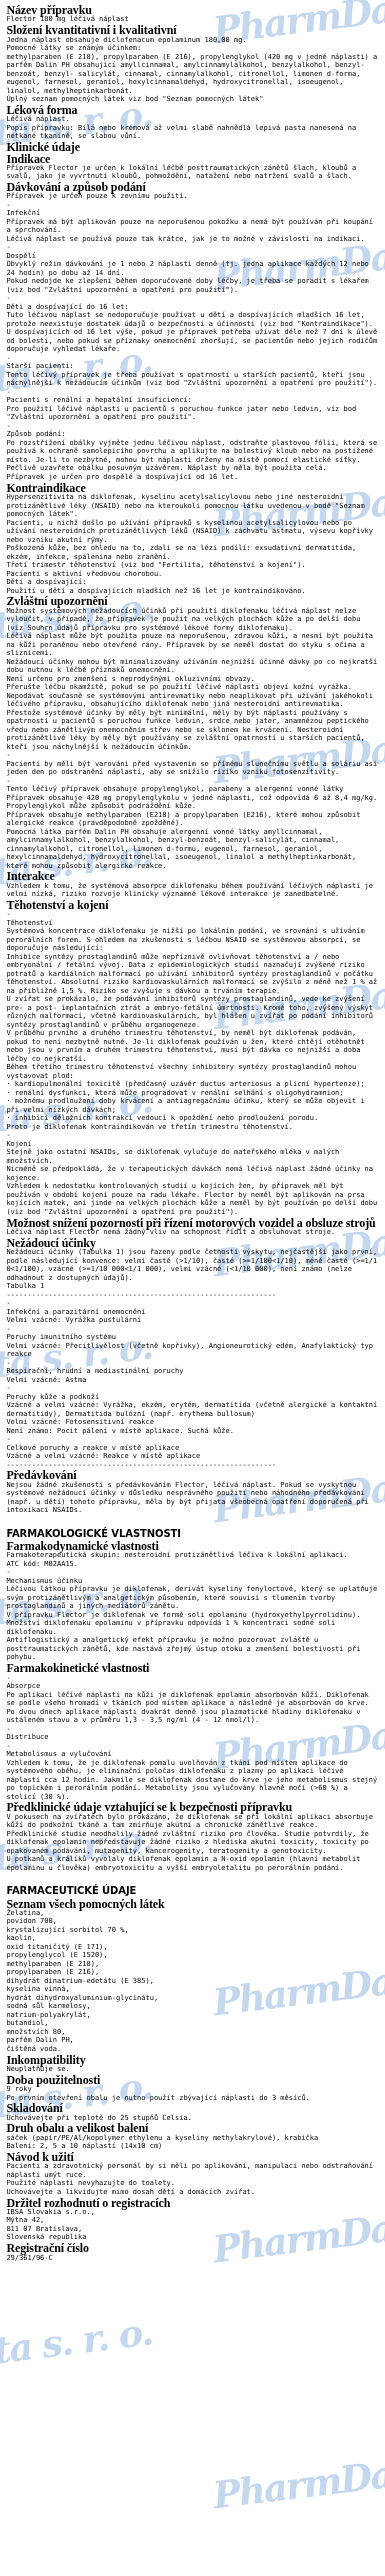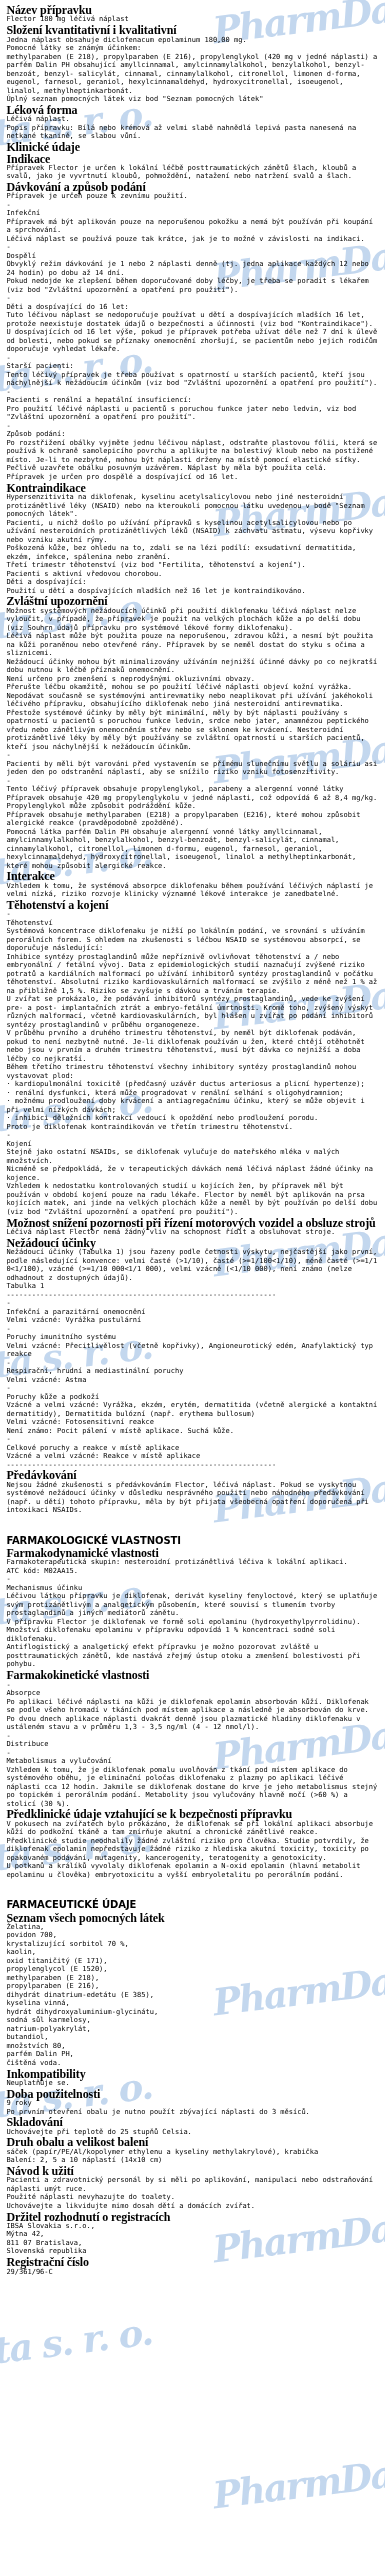--- a/index.html
+++ b/index.html
@@ -7,21 +7,21 @@
   .page{position:relative;width:385px;min-height:2576px;box-sizing:border-box;padding:3.9px 3.9px 11.6px 6.4px;overflow:hidden;background:#fff;}
   .wm-layer{position:absolute;left:0;top:0;right:0;bottom:0;z-index:0;pointer-events:none;}
   .wm{position:absolute;font-family:"DejaVu Serif",serif;font-style:italic;font-weight:bold;
       font-size:37px;letter-spacing:-1.9px;color:#c3d7ee;white-space:nowrap;
       transform:rotate(-7deg);user-select:none;}
   .doc{position:relative;z-index:1;}
   .doc p.line{margin:0;white-space:pre-wrap;word-break:normal;}
   .doc h2.sec{font-family:Liberation Serif, serif;font-size:12px;line-height:10.3px;
       font-weight:bold;margin:1.3px 0 0 0;letter-spacing:-0.1px;}
   .doc h1.major{font-family:"DejaVu Sans","Liberation Sans",sans-serif;font-size:10px;line-height:12.2px;
-      font-weight:bold;margin:20px 0 0 0;letter-spacing:-0.1px;}
+      font-weight:bold;margin:13px 0 0 0;letter-spacing:-0.1px;}
 </style>
 </head>
 <body>
 
 <div class="page">
   <div class="wm-layer">
       <span class="wm" style="color: rgb(195, 215, 238); left: 212px; top: 6.4px;">PharmData s. r. o.</span>
       <span class="wm" style="color: rgb(195, 215, 238); left: -186px; top: 130px;">PharmData s. r. o.</span>
       <span class="wm" style="color: rgb(195, 215, 238); left: 212px; top: 253px;">PharmData s. r. o.</span>
       <span class="wm" style="color: rgb(195, 215, 238); left: -186px; top: 376px;">PharmData s. r. o.</span>
@@ -88,21 +88,21 @@
       <p class="line">Poškozená kůže, bez ohledu na to, zdali se na lézi podílí: exsudativní dermatitida, ekzém, infekce, spálenina nebo zranění.</p>
       <p class="line">Třetí trimestr těhotenství (viz bod "Fertilita, těhotenství a kojení").</p>
       <p class="line">Pacienti s aktivní vředovou chorobou.</p>
       <p class="line">Děti a dospívající:</p>
       <p class="line">Použití u dětí a dospívajících mladších než 16 let je kontraindikováno.</p>
       <h2 class="sec">Zvláštní upozornění</h2>
       <p class="line">Možnost systémových nežádoucích účinků při použití diklofenaku léčivá náplast nelze vyloučit, v případě, že přípravek je použit na velkých plochách kůže a po delší dobu (viz Souhrn údajů přípravku pro systémové lékové formy diklofenaku).</p>
       <p class="line">Léčivá náplast může být použita pouze na neporušenou, zdravou kůži, a nesmí být použita na kůži poraněnou nebo otevřené rány. Přípravek by se neměl dostat do styku s očima a sliznicemi.</p>
       <p class="line">Nežádoucí účinky mohou být minimalizovány užíváním nejnižší účinné dávky po co nejkratší dobu nutnou k léčbě příznaků onemocnění.</p>
       <p class="line">Není určeno pro zmenšení s neprodyšnými okluzivními obvazy.</p>
-      <p class="line">Přerušte léčbu okamžitě, mohou se po použití léčivé náplasti objeví kožní vyrážka.</p>
+      <p class="line">Přerušte léčbu okamžitě, pokud se po použití léčivé náplasti objeví kožní vyrážka.</p>
       <p class="line">Nepodávat současně se systémovými antirevmatiky nebo neaplikovat při užívání jakéhokoli léčivého přípravku, obsahujícího diklofenak nebo jiná nesteroidní antirevmatika.</p>
       <p class="line">Přestože systémové účinky by měly být minimální, měly by být náplasti používány s opatrností u pacientů s poruchou funkce ledvin, srdce nebo jater, anamnézou peptického vředu nebo zánětlivým onemocněním střev nebo se sklonem ke krvácení. Nesteroidní protizánětlivé léky by měly být používány se zvláštní opatrností u starších pacientů, kteří jsou náchylnější k nežádoucím účinkům.</p>
       <p class="line">-</p>
       <p class="line">Pacienti by měli být varováni před vystavením se přímému slunečnímu světlu a soláriu asi jeden den po odstranění náplastí, aby se snížilo riziko vzniku fotosenzitivity.</p>
       <p class="line">-</p>
       <p class="line">Tento léčivý přípravek obsahuje propylenglykol, parabeny a alergenní vonné látky</p>
       <p class="line">Přípravek obsahuje 420 mg propylenglykolu v jedné náplasti, což odpovídá 6 až 8,4 mg/kg.</p>
       <p class="line">Propylenglykol může způsobit podráždění kůže.</p>
       <p class="line">Přípravek obsahuje methylparaben (E218) a propylparaben (E216), které mohou způsobit alergické reakce (pravděpodobně zpožděné).</p>
       <p class="line">Pomocná látka parfém Dalin PH obsahuje alergenní vonné látky amyllcinnamal, amylcinnamylalkohol, benzylalkohol, benzyl-benzoát, benzyl-salicylát, cinnamal, cinnamylalkohol, citronellol, limonen d-formu, eugenol, farnesol, geraniol, hexylcinnamaldehyd, hydroxycitronellal, isoeugenol, linalol a methylheptinkarbonát, které mohou způsobit alergické reakce.</p>

